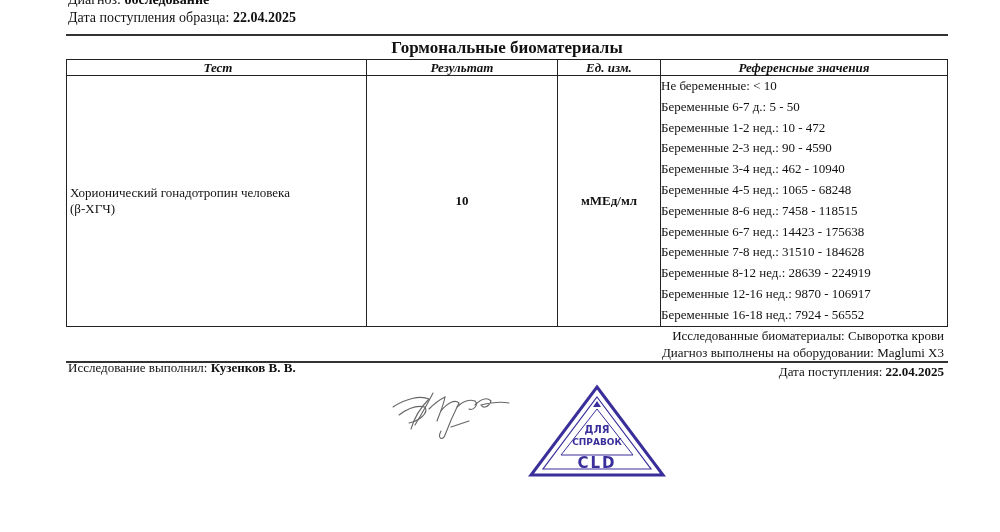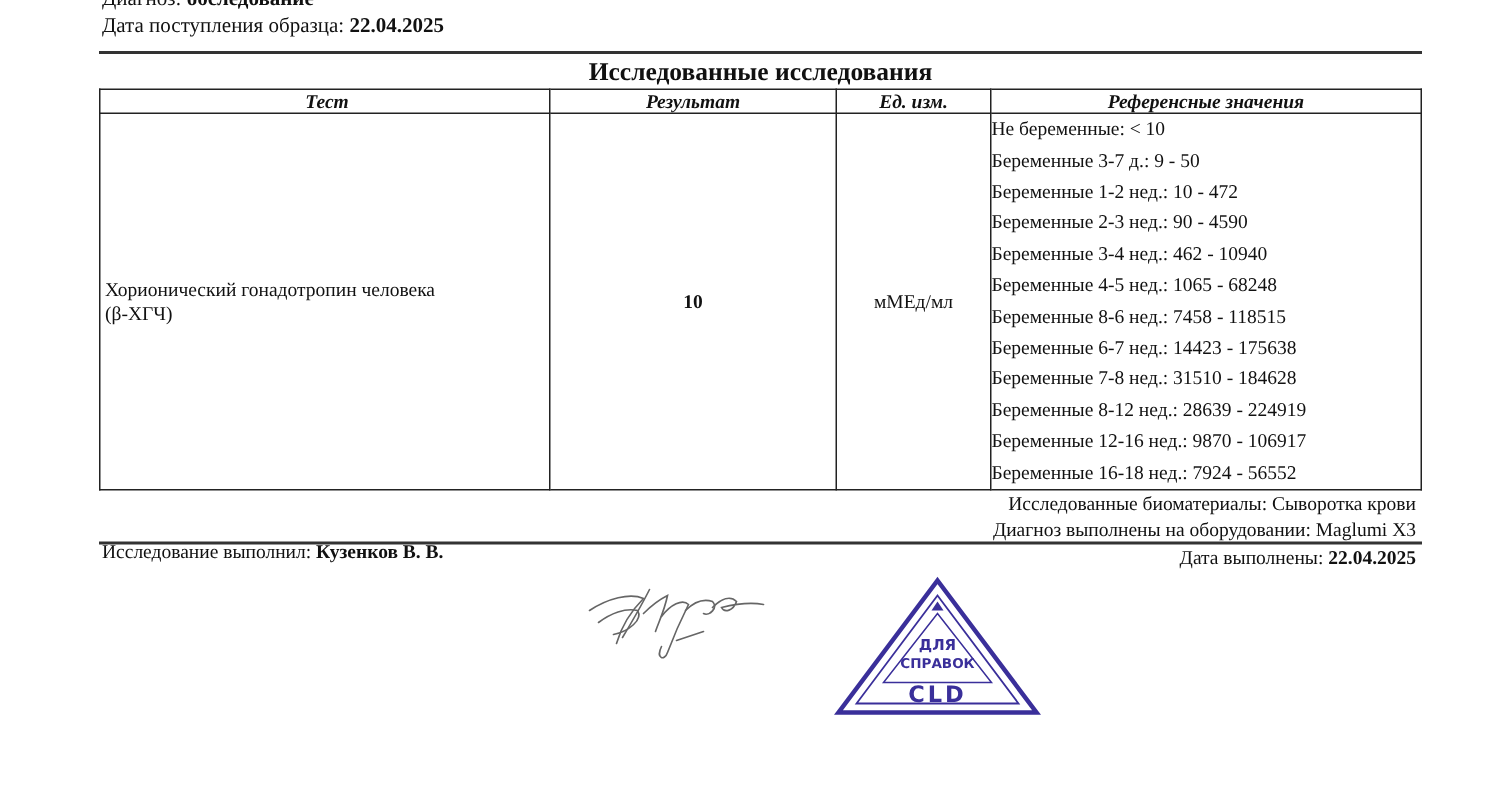--- a/index.html
+++ b/index.html
@@ -9,65 +9,65 @@
   .line1 { left:68px; top:-8px; font-size:14px; }
   .line2 { left:68px; top:10px; font-size:14px; }
   .bold { font-weight:bold; }
   .rule { position:absolute; left:66px; width:882px; height:2px; background:#333; }
   .title { left:66px; width:882px; top:38px; text-align:center; font-size:17px; font-weight:bold; }
   table.res { position:absolute; left:66px; top:59px; width:882px; border-collapse:collapse; font-size:13px; }
   table.res th { font-weight:bold; font-style:italic; border:1.5px solid #222; height:15px; padding:0; line-height:15px; font-size:13px; }
   table.res td { border:1.5px solid #222; vertical-align:middle; padding:0; }
   .c-test { width:296px; padding-left:3px !important; text-align:left; }
   .c-res { width:190px; text-align:center;font-weight:bold; }
-  .c-unit { width:102px; text-align:center; }
+  .c-unit { width:102px; text-align:center;font-weight:bold; }
   .c-ref { }
   .ref-line { height:20.8px; line-height:20.8px; font-size:13px; }
   .meta { right:56px; font-size:13px; text-align:right; }
   .foot-left { left:68px; top:360px; font-size:13px; }
   .foot-right { right:56px; top:364px; font-size:13px; }
   .sig { left:385px; top:385px; }
-  .stamp { left:555px; top:383px; }
+  .stamp { left:527px; top:383px; }
 </style>
 </head>
 <body>
 
 <div class="abs line1">
   <span>Диагноз:</span>
   <span class="bold">обследование</span>
 </div>
 <div class="abs line2">
   <span>Дата поступления образца:</span>
   <span class="bold">22.04.2025</span>
 </div>
 
 <div class="rule" style="top:34px;"></div>
 
-<div class="abs title">Исследованные исследования</div>
+<div class="abs title">Гормональные биоматериалы</div>
 
 <table class="res">
   <thead>
     <tr>
       <th class="c-test" style="text-align:center;padding-left:0">Тест</th>
       <th class="c-res">Результат</th>
       <th class="c-unit">Ед. изм.</th>
       <th class="c-ref">Референсные значения</th>
     </tr>
   </thead>
   <tbody>
     <tr style="height:250px;">
       <td class="c-test">
         <div>Хорионический гонадотропин человека</div>
         <div>(β-ХГЧ)</div>
       </td>
       <td class="c-res">10</td>
       <td class="c-unit">мМЕд/мл</td>
       <td class="c-ref">
         <div class="ref-line">Не беременные: &lt; 10</div>
-        <div class="ref-line">Беременные 3-7 д.: 9 - 50</div>
+        <div class="ref-line">Беременные 6-7 д.: 5 - 50</div>
         <div class="ref-line">Беременные 1-2 нед.: 10 - 472</div>
         <div class="ref-line">Беременные 2-3 нед.: 90 - 4590</div>
         <div class="ref-line">Беременные 3-4 нед.: 462 - 10940</div>
         <div class="ref-line">Беременные 4-5 нед.: 1065 - 68248</div>
         <div class="ref-line">Беременные 8-6 нед.: 7458 - 118515</div>
         <div class="ref-line">Беременные 6-7 нед.: 14423 - 175638</div>
         <div class="ref-line">Беременные 7-8 нед.: 31510 - 184628</div>
         <div class="ref-line">Беременные 8-12 нед.: 28639 - 224919</div>
         <div class="ref-line">Беременные 12-16 нед.: 9870 - 106917</div>
         <div class="ref-line">Беременные 16-18 нед.: 7924 - 56552</div>
@@ -79,21 +79,21 @@
 <div class="abs meta" style="top:328px;">Исследованные биоматериалы: Сыворотка крови</div>
 <div class="abs meta" style="top:345px;">Диагноз выполнены на оборудовании: Maglumi X3</div>
 
 <div class="rule" style="top:361px;height:1.5px;"></div>
 
 <div class="abs foot-left">
   <span>Исследование выполнил:</span>
   <span class="bold">Кузенков В. В.</span>
 </div>
 <div class="abs foot-right">
-  <span>Дата выполнены:</span>
+  <span>Дата поступления:</span>
   <span class="bold">22.04.2025</span>
 </div>
 
 <div class="abs sig">
   <svg width="130" height="60" viewBox="0 0 130 60">
     <g fill="none" stroke="#666" stroke-width="1.1" stroke-linecap="round">
       <path d="M8 22 C 20 14, 35 10, 44 14 C 38 20, 30 30, 26 44"></path>
       <path d="M14 30 C 22 24, 32 20, 40 22 C 44 28, 34 36, 24 38"></path>
       <path d="M30 40 C 36 30, 44 16, 48 8"></path>
       <path d="M44 24 C 50 18, 56 14, 60 12 C 58 22, 54 30, 52 36"></path>

